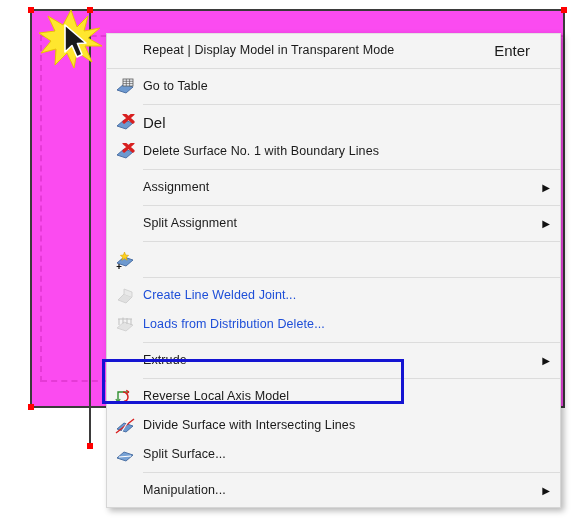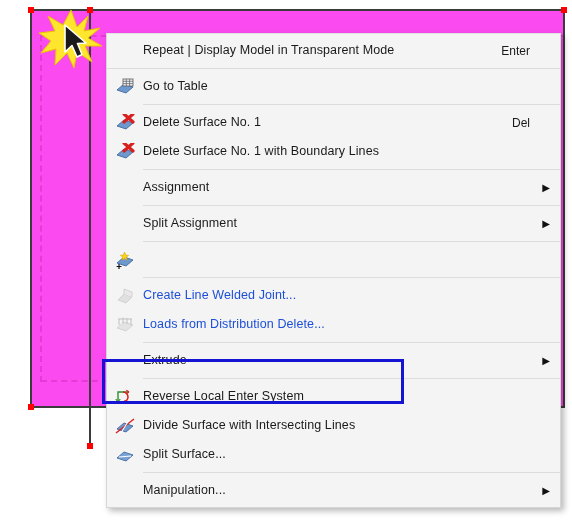--- a/index.html
+++ b/index.html
@@ -146,21 +146,21 @@
     justify-content: center;
   }
   .menu-item .mi-label {
     flex: 1;
     font-size: 12.5px;
     line-height: 1;
     letter-spacing: 0.1px;
   }
   .menu-item.disabled .mi-label { color: #1d4ed8; }
   .menu-item .mi-shortcut {
-    font-size: 12px;
+    font-size: 15px;
     color: #1a1a1a;
     padding-right: 6px;
   }
   .menu-item .mi-arrow {
     width: 14px;
     text-align: right;
     font-size: 10px;
     color: #111;
     line-height: 1;
     padding-right: 2px;
@@ -246,21 +246,20 @@
       </div>
       <div class="menu-sep"></div>
       <div class="menu-item">
         <span class="icon-slot">
           <svg class="icon-svg " width="20" height="18" viewBox="0 0 20 18">
             <polygon points="2,12 9,6 18,9 11,15" fill="#7ea8d8" stroke="#35598f" stroke-width="0.8"></polygon>
             <polygon points="2,12 9,6 18,9 11,15" fill="#4c7ec0" opacity="0.35"></polygon>
             <path d="M9 0 L18 8 M18 0 L9 8" stroke="#d81f1f" stroke-width="3.2" stroke-linecap="round"></path>
           </svg>
         </span>
-        <span class="mi-label">Delete Surface No. 1</span>
         <span class="mi-shortcut">Del</span>
         <span class="mi-arrow"></span>
       </div>
       <div class="menu-item">
         <span class="icon-slot">
           <svg class="icon-svg " width="20" height="18" viewBox="0 0 20 18">
             <polygon points="2,12 9,6 18,9 11,15" fill="#7ea8d8" stroke="#35598f" stroke-width="0.8"></polygon>
             <polygon points="2,12 9,6 18,9 11,15" fill="#4c7ec0" opacity="0.35"></polygon>
             <path d="M9 0 L18 8 M18 0 L9 8" stroke="#d81f1f" stroke-width="3.2" stroke-linecap="round"></path>
           </svg>
@@ -324,21 +323,21 @@
       <div class="menu-item">
         <span class="icon-slot">
           <svg class="icon-svg " width="20" height="18" viewBox="0 0 20 18">
             <path d="M3 14 L3 4 L14 4" stroke="#2f8f2f" stroke-width="1.4" fill="none"></path>
             <path d="M3 14 L0.8 11 M3 14 L5.2 11" stroke="#2f8f2f" stroke-width="1.2" fill="none"></path>
             <path d="M14 4 L11.3 2.3 M14 4 L11.3 5.7" stroke="#d81f1f" stroke-width="1.2" fill="none"></path>
             <path d="M8 4 A5 5 0 1 1 8 14" stroke="#d81f1f" stroke-width="1.5" fill="none"></path>
             <path d="M8 14 L10.6 12.4 M8 14 L10.6 15.6" stroke="#d81f1f" stroke-width="1.2" fill="none"></path>
           </svg>
         </span>
-        <span class="mi-label">Reverse Local Enter System</span>
+        <span class="mi-label">Reverse Local Axis Model</span>
         <span class="mi-arrow"></span>
       </div>
       <div class="menu-item">
         <span class="icon-slot">
           <svg class="icon-svg " width="20" height="18" viewBox="0 0 20 18">
             <polygon points="2,12 9,6 18,9 11,15" fill="#7ea8d8" stroke="#35598f" stroke-width="0.8"></polygon>
             <polygon points="2,12 9,6 18,9 11,15" fill="#4c7ec0" opacity="0.35"></polygon>
             <line x1="1" y1="16" x2="19" y2="2" stroke="#d81f1f" stroke-width="1.4"></line>
             <line x1="6" y1="16" x2="14" y2="3" stroke="#ffffff" stroke-width="1.1"></line>
           </svg>

